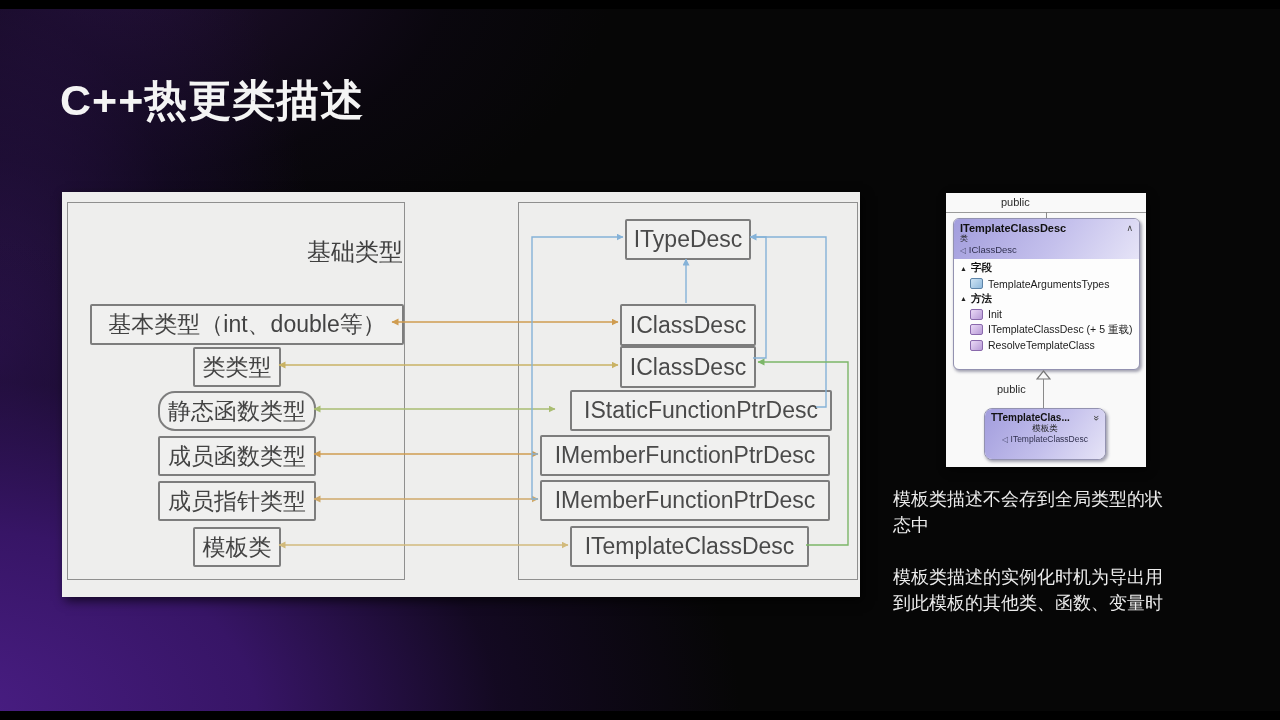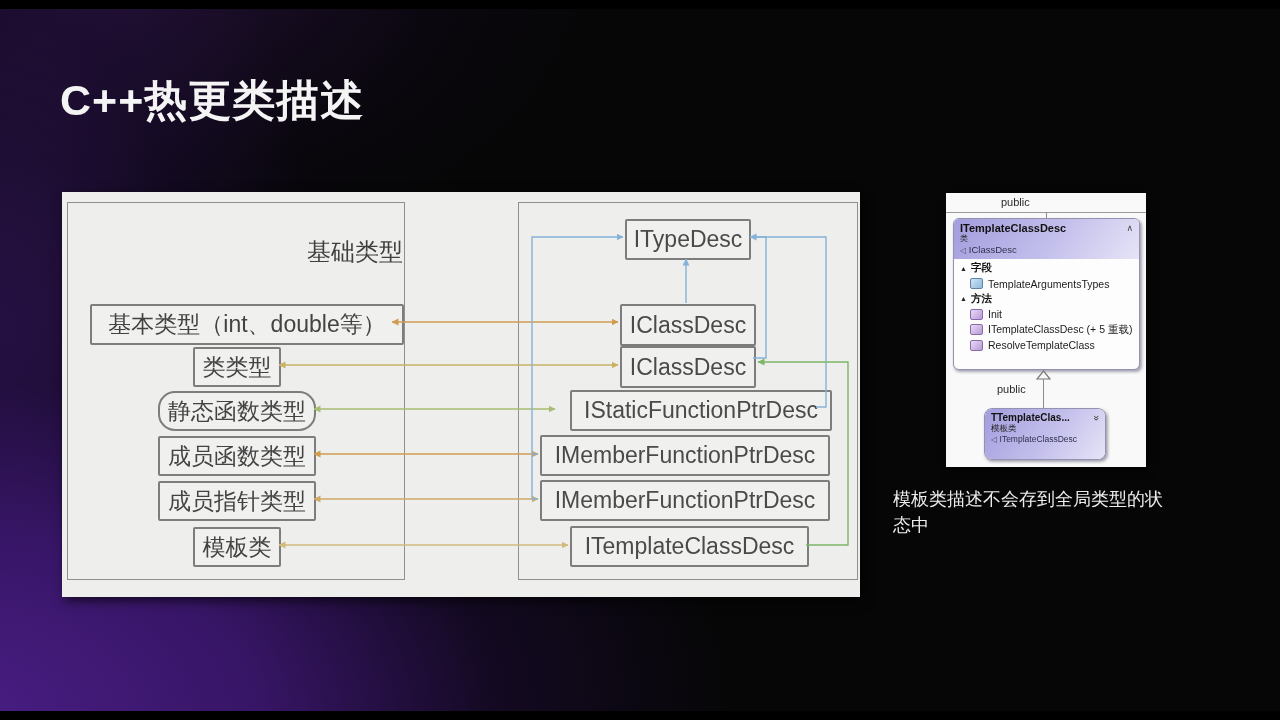--- a/index.html
+++ b/index.html
@@ -169,27 +169,28 @@
       </div>
     </div>
 
     <svg class="hollow-tri" style="left:90px;top:177px;" width="15" height="10">
       <polygon points="7.5,1 14,9 1,9" fill="#f9f9f9" stroke="#777" stroke-width="1.2"></polygon>
     </svg>
     <div class="vline" style="left:97px;top:186px;height:29px;"></div>
     <div class="access" style="left:48px;top:190px;">public</div>
 
     <div class="vs-card" style="left:38px;top:215px;width:120px;height:50px;border-radius:8px;">
-      <div class="hdr" style="height:100%;box-sizing:border-box;">
+      <div class="hdr" style="height:100%;box-sizing:border-box;text-align:center;">
         <div class="row1">
           <span class="name" style="font-size:10px;">TTemplateClas...</span>
           <span class="chev" style="display:inline-block;transform:rotate(90deg);font-size:10px;">»</span>
         </div>
         <div class="kind" style="font-size:8.5px;">模板类</div>
         <div class="base" style="font-size:8.5px;"><span class="arr">◁</span> <span>ITemplateClassDesc</span></div>
       </div>
     </div>
   </div>
 
   <div class="notes">
     <p>模板类描述不会存到全局类型的状态中</p>
+    <p>模板类描述的实例化时机为导出用到此模板的其他类、函数、变量时</p>
   </div>
 </div>
 
 </body></html>

